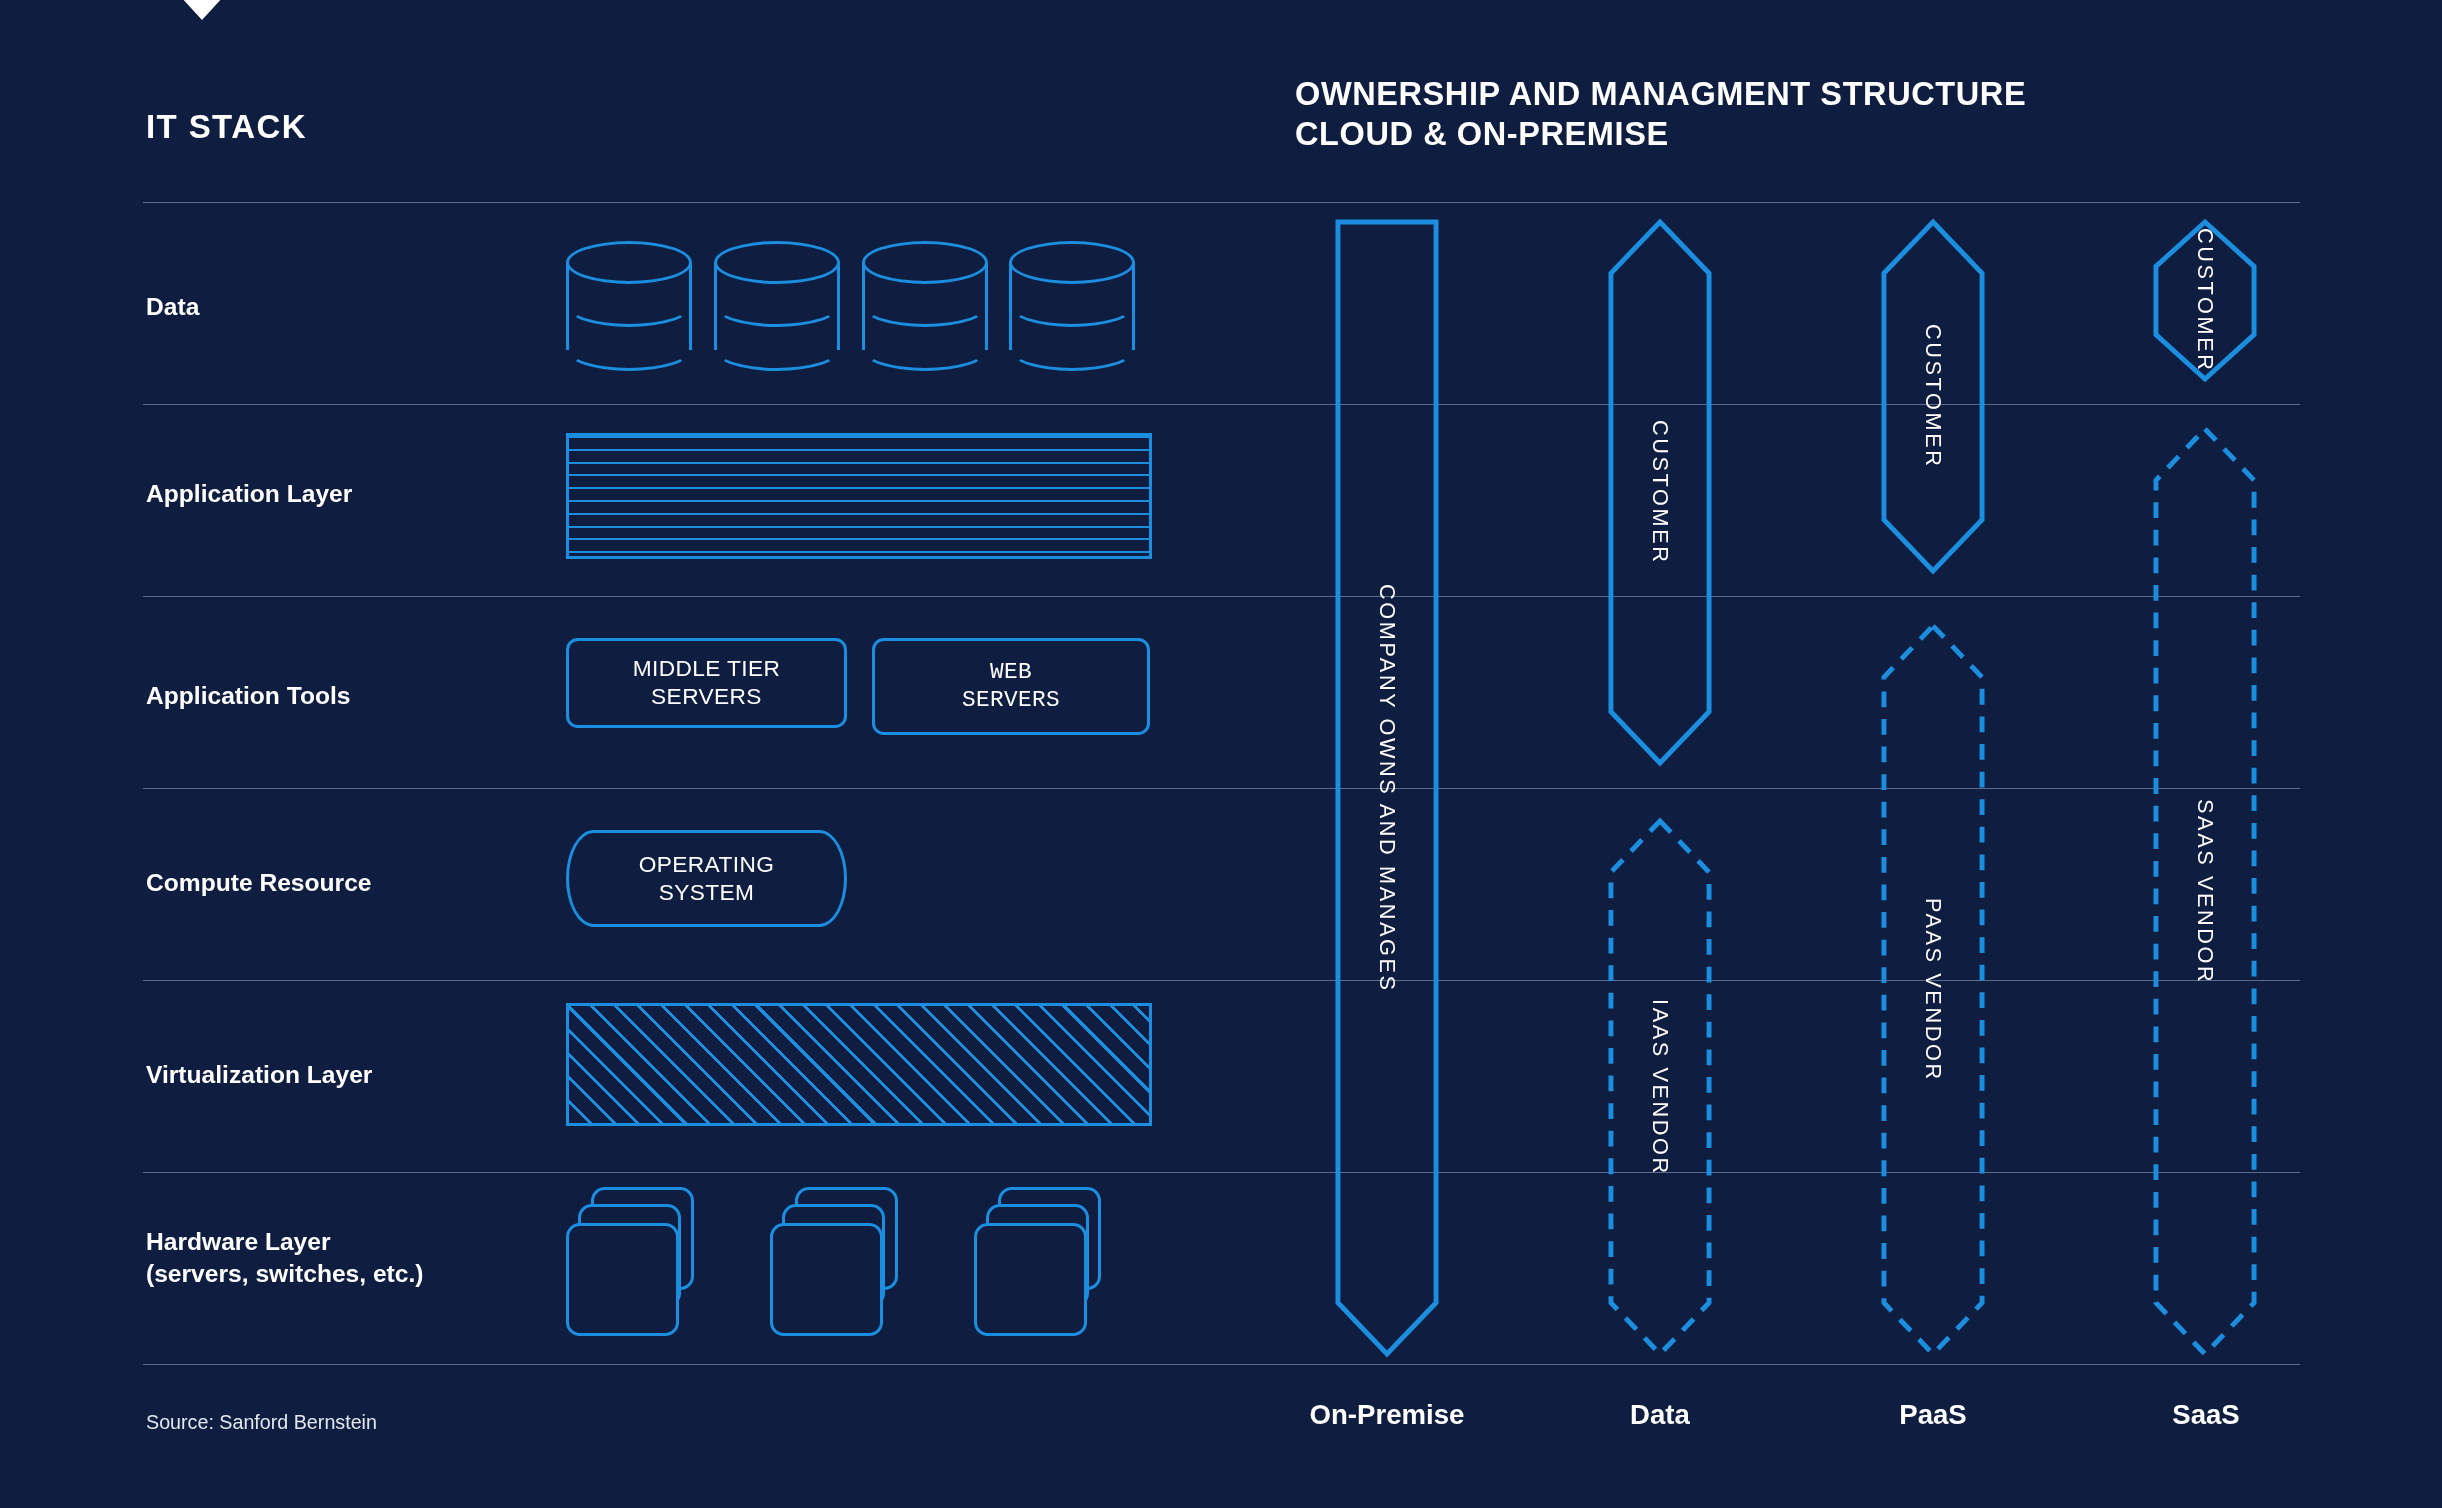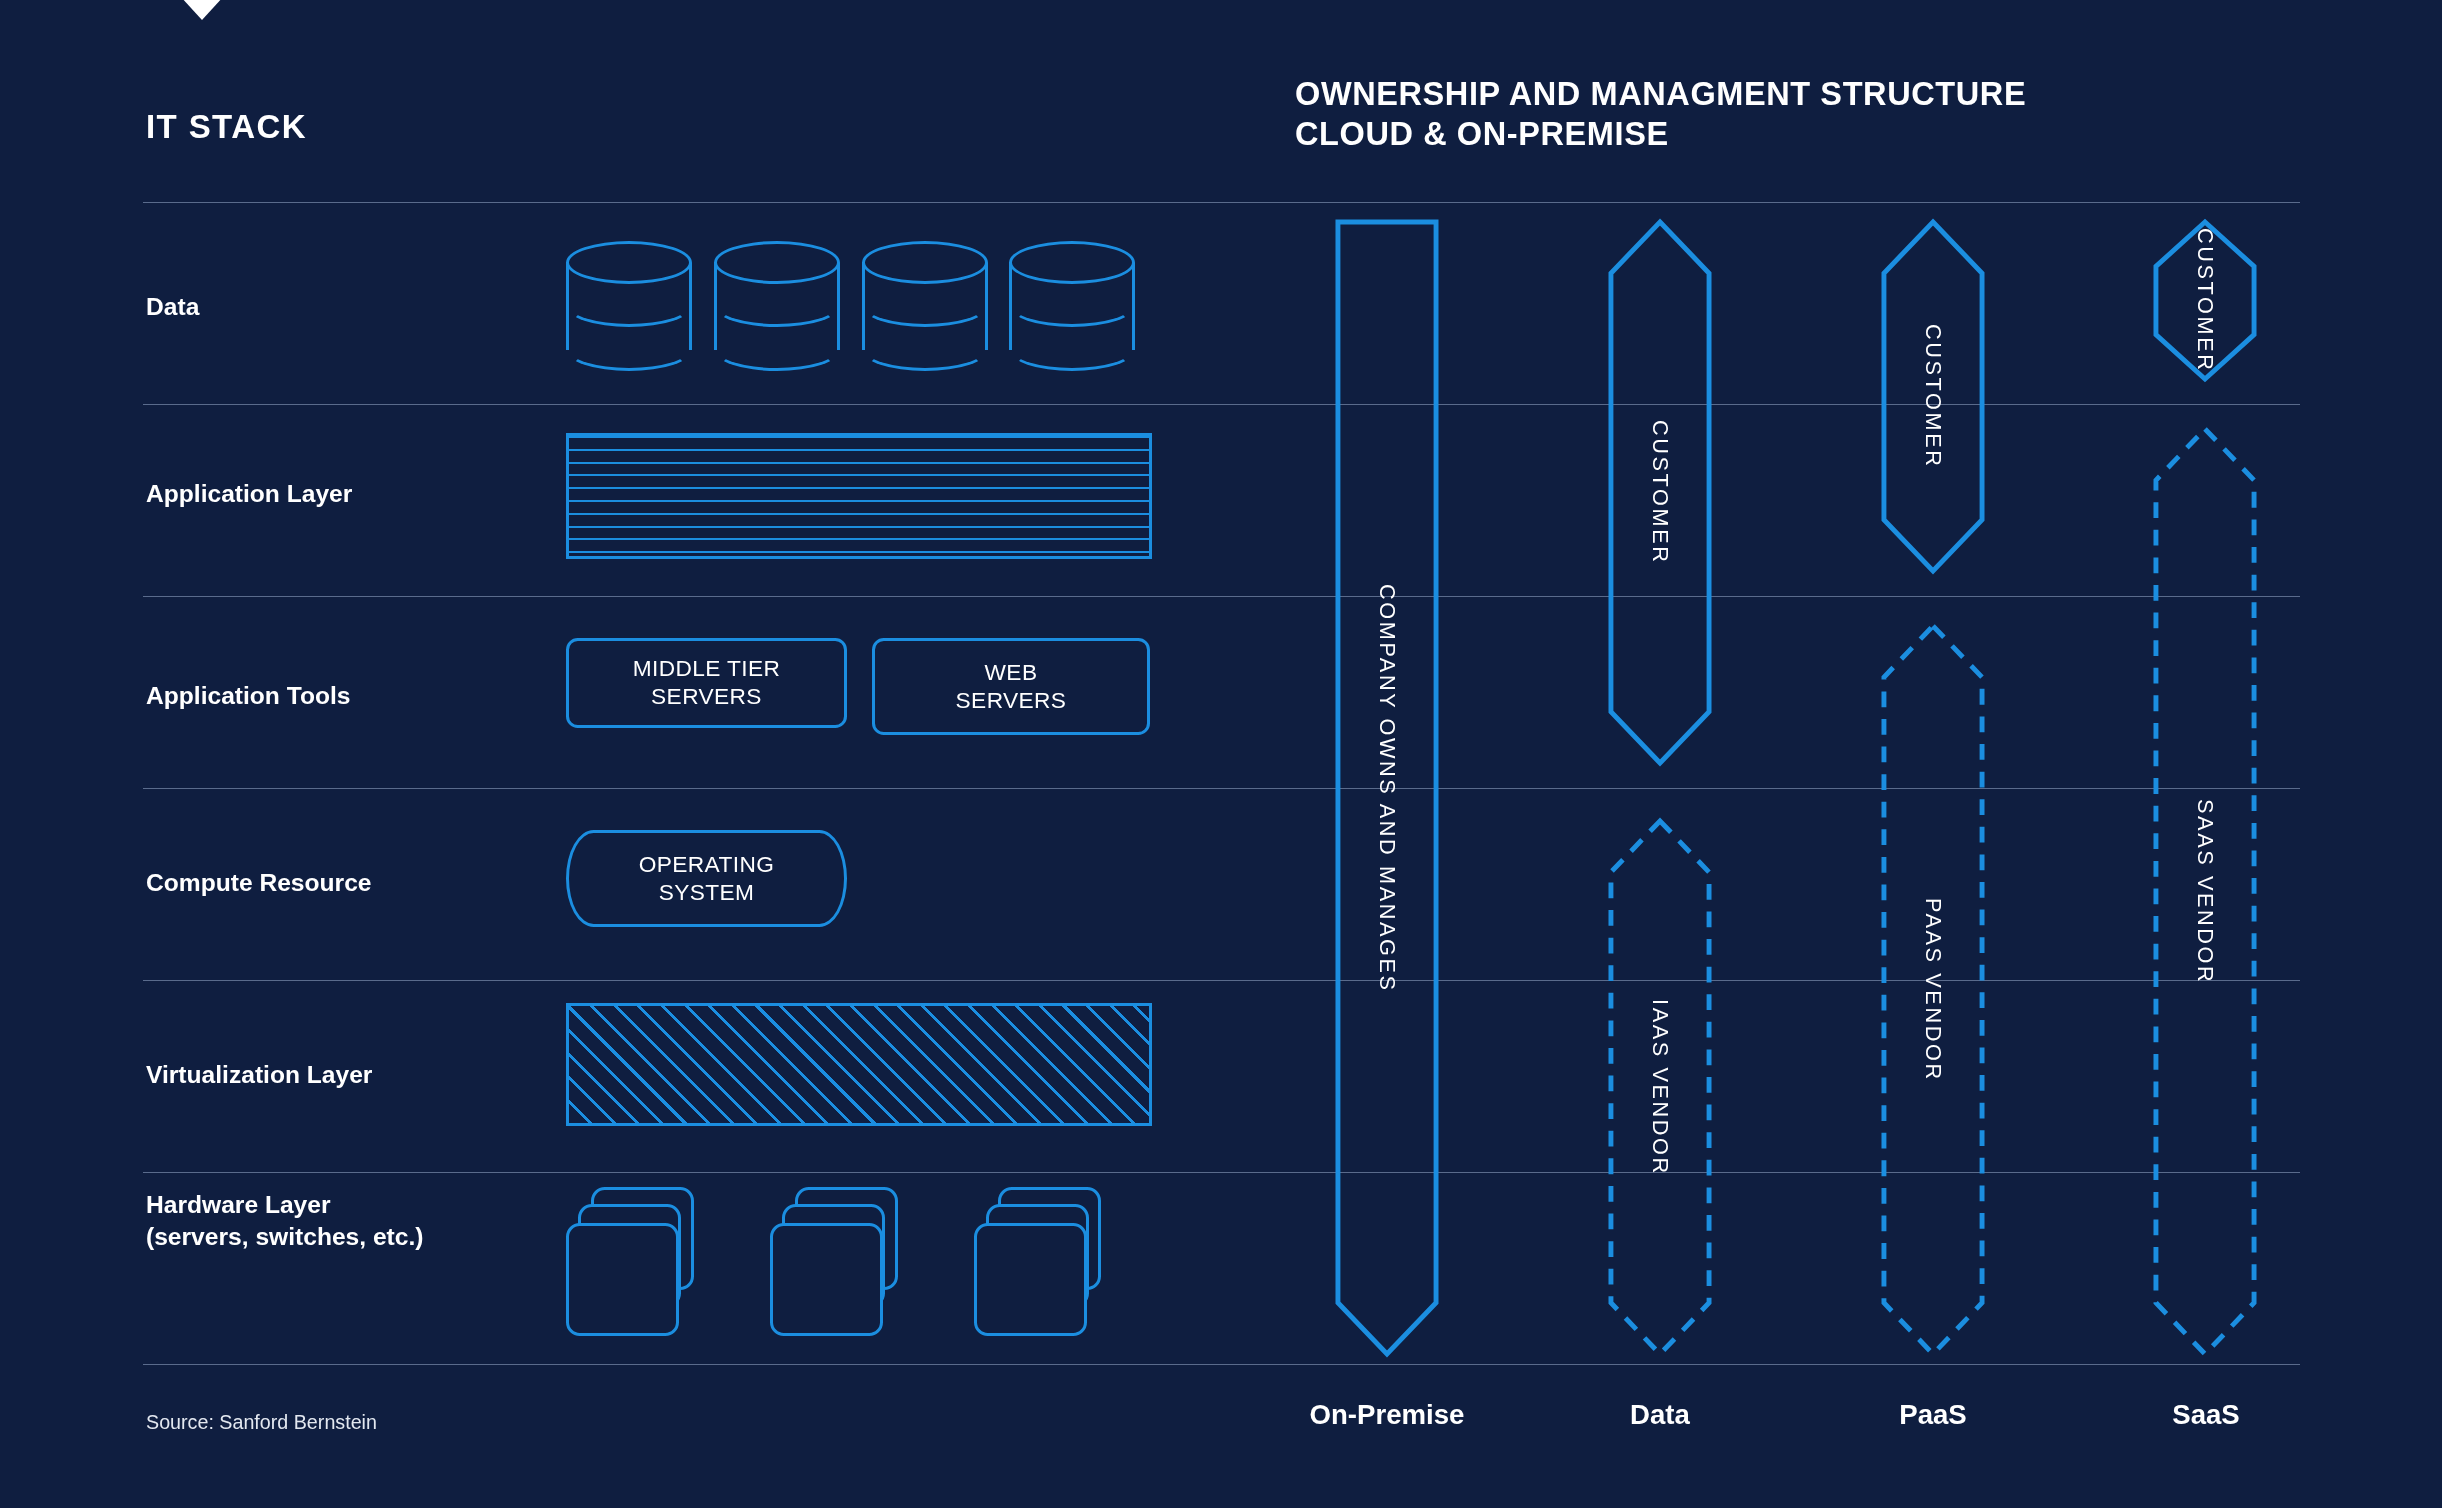--- a/index.html
+++ b/index.html
@@ -217,21 +217,21 @@
   <div class="rule" style="top:788px"></div>
   <div class="rule" style="top:980px"></div>
   <div class="rule" style="top:1172px"></div>
   <div class="rule" style="top:1364px"></div>
 
   <div class="row-label" style="top:291px">Data</div>
   <div class="row-label" style="top:478px">Application Layer</div>
   <div class="row-label" style="top:680px">Application Tools</div>
   <div class="row-label" style="top:867px">Compute Resource</div>
   <div class="row-label" style="top:1059px">Virtualization Layer</div>
-  <div class="row-label" style="top:1189px">Hardware Layer
+  <div class="row-label" style="top:1226px">Hardware Layer
 (servers, switches, etc.)</div>
 
   <div class="gfx" style="left:566px; top:241px;">
     <div class="cyl" style="left:0px;">
       <div class="body"></div>
         <div class="top"></div>
         <div class="mid"></div>
         <div class="bot"></div>
     </div>
     <div class="cyl" style="left:148px;">
@@ -251,21 +251,21 @@
         <div class="top"></div>
         <div class="mid"></div>
         <div class="bot"></div>
     </div>
   </div>
 
   <div class="lines-block" style="left:566px; top:433px; width:586px; height:126px;"></div>
 
   <div class="box-rect" style="left:566px; top:638px; width:281px; height:90px;">MIDDLE TIER
 SERVERS</div>
-  <div class="box-rect" style="left:872px; top:638px; width:278px; height:97px;">WEB
+  <div class="box-rect" style="left:872px; top:638px; width:278px; height:97px;font-family:Liberation Mono, monospace;">WEB
 SERVERS</div>
 
   <div class="box-hex" style="left:566px; top:830px; width:281px; height:97px;">OPERATING
 SYSTEM</div>
 
   <div class="hatch-block" style="left:566px; top:1003px; width:586px; height:123px;"></div>
 
   <div class="gfx" style="left:566px; top:1187px;">
 
     <div class="sq" style="left:24.6px;  top:0px;  width:103px; height:103px;"></div>

